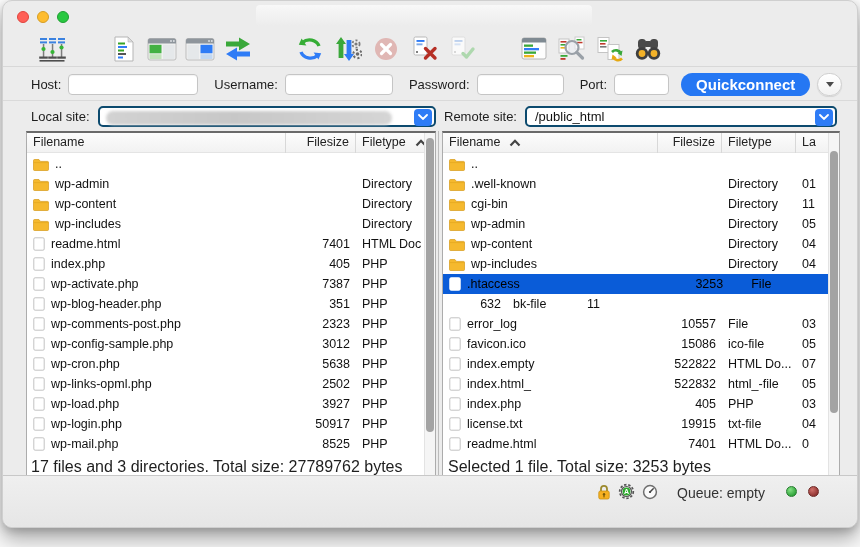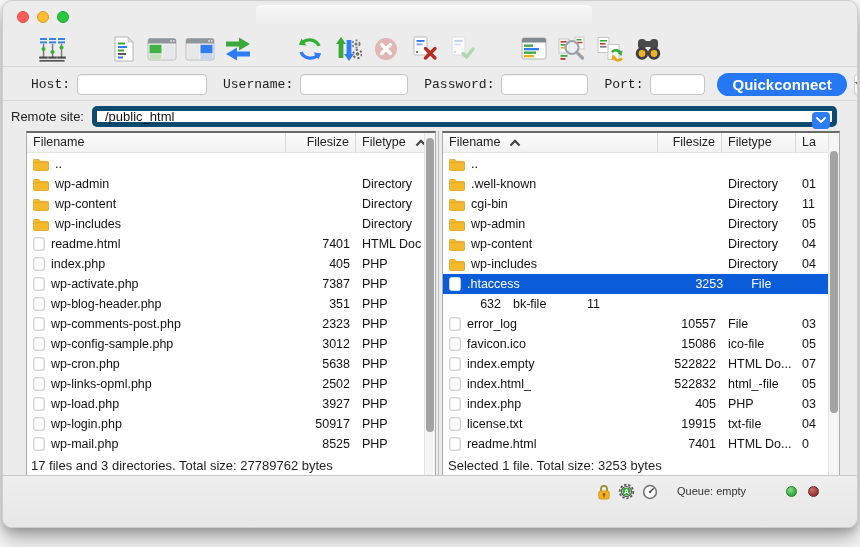--- a/index.html
+++ b/index.html
@@ -25,42 +25,42 @@
   .toolbar { position:absolute; left:0; top:30px; right:0; height:36px;
     display:flex; align-items:center; padding-left:34px; gap:8px;
     border-bottom:1px solid #d8d8d8; }
   .ticon { width:30px; height:30px; display:flex; align-items:center; justify-content:center; border-radius:4px; }
   .tspace { width:26px; height:1px; }
 
   
   .qcbar { position:absolute; left:0; top:67px; right:0; height:33px;
     display:flex; align-items:center; padding-left:28px; font-size:13px; color:#1d1d1d;
     border-bottom:1px solid #dadada; }
-  .qcbar label { margin-right:7px;font-family:Liberation Mono, monospace; }
+  .qcbar label { margin-right:7px; }
   .qcbar input { height:21px; border:1px solid #c5c5c5; border-radius:4px; background:#fff;
     font-size:13px; padding:0 5px; outline:none; box-shadow:inset 0 1px 1px rgba(0,0,0,.05); }
   .in-host { width:130px; margin-right:16px; }
   .in-user { width:108px; margin-right:16px; }
   .in-pass { width:87px;  margin-right:16px; }
   .in-port { width:55px;  margin-right:12px; }
   .qc-btn { height:23px; padding:0 15px; border:none; border-radius:12px; background:#2577f3;
     color:#fff; font-size:15px; font-weight:bold; font-family:"Liberation Sans",sans-serif; }
   .qc-dd { width:25px; height:23px; margin-left:7px; border-radius:12px;
     background:linear-gradient(#ffffff,#f2f2f2); border:1px solid #cfcfcf;
     box-shadow:0 1px 1px rgba(0,0,0,.10); display:flex; align-items:center; justify-content:center; }
   .qc-dd .tri { width:0; height:0; border-left:4px solid transparent; border-right:4px solid transparent;
     border-top:5px solid #4b4b4b; }
 
   
   .sitebar { position:absolute; left:0; top:100px; right:0; height:30px;
     display:flex; align-items:center; font-size:13px; color:#1d1d1d; }
   .site-left  { display:flex; align-items:center; padding-left:28px; width:433px; }
   .site-right { display:flex; align-items:center; padding-left:8px;  flex:1; padding-right:20px; }
   .sitebar .slabel { margin-right:8px; white-space:nowrap; }
-  .combo { flex:1; height:21px; background:#fff; border:5px solid #0c4a6e; border-radius:5px;
+  .combo { flex:1; height:21px; background:#fff; border:2px solid #0c4a6e; border-radius:5px;
     position:relative; display:flex; align-items:center; padding:0 26px 0 8px; }
   .combo-chevron { position:absolute; right:2px; top:1px; width:18px; height:17px; border-radius:4px;
     background:#2e7cf6; display:flex; align-items:center; justify-content:center; }
   .combo-redaction { position:absolute; left:6px; top:3px; right:42px; height:14px; border-radius:7px;
     background:linear-gradient(90deg,#d2d2d2,#c7c7c7 45%,#d5d5d5); filter:blur(1.5px); }
   .combo-text { font-size:13px; color:#111; white-space:nowrap; }
 
   
   .pane { position:absolute; top:130px; height:408px; background:#fff;
     border:1px solid #acacac; border-top:2px solid #6a6a6a; overflow:hidden; }
@@ -71,21 +71,21 @@
   .phead { height:20px; display:flex; align-items:center;
     background:linear-gradient(#fcfcfc,#f2f2f2); border-bottom:1px solid #e4e4e4;
     font-size:12.5px; color:#222; }
   .hcell { height:20px; line-height:19px; padding:0 6px; border-right:1px solid #d8d8d8;
     white-space:nowrap; overflow:hidden; display:flex; align-items:center; }
   .hcell:last-child { border-right:none; flex:1; }
   .sortarrow { margin-left:9px; display:inline-flex; }
 
   .plist { position:absolute; left:0; top:21px; right:0; bottom:0; overflow:hidden; }
   .row { height:20px; display:flex; align-items:center; font-size:12.5px; color:#111; }
-  .row.selected { background:#0a5cd8; color:#ffffff;gap:16px; }
+  .row.selected { background:#0a5cd8; color:#000000;gap:16px; }
   .cell { height:20px; line-height:20px; white-space:nowrap; overflow:hidden; }
   .c-name { display:flex; align-items:center; gap:6px; padding-left:6px; }
   .c-size { text-align:right; padding-right:6px; }
   .c-type { padding-left:6px; }
   .c-mod  { padding-left:6px; flex:1; }
   .ficon { display:inline-flex; flex:0 0 auto; }
 
   
   .pane.local  .w-name { width:259px; } .pane.local  .w-size { width:70px; } .pane.local  .w-type { flex:1; }
   .pane.remote .w-name { width:215px; } .pane.remote .w-size { width:64px; } .pane.remote .w-type { width:74px; }
@@ -93,30 +93,30 @@
   
   .vtrack { position:absolute; right:0; top:0; bottom:12px; width:11px; background:#f5f5f5; border-left:1px solid #e3e3e3; }
   .vthumb { position:absolute; left:1px; width:8px; border-radius:4px; background:#a3a3a3; }
   .pane.local  .vthumb { top:5px;  height:294px; }
   .pane.remote .vthumb { top:18px; height:262px; }
   .hscroll { position:absolute; left:0; right:0; bottom:0; height:12px; background:#f4f4f4; border-top:1px solid #e0e0e0; }
   .hthumb { position:absolute; top:2px; height:8px; border-radius:4px; background:#8d8d8d; }
   .pane.local  .hthumb { left:8px; width:276px; }
   .pane.remote .hthumb { left:9px; width:212px; }
 
-  .pane-status { position:absolute; top:457px; font-size:13px; color:#1e1e1e; white-space:nowrap; }
+  .pane-status { position:absolute; top:457px; font-size:16px; color:#1e1e1e; white-space:nowrap; }
   .pane-status.local  { left:28px; }
   .pane-status.remote { left:445px; }
 
   
   .bottombar { position:absolute; left:0; right:0; bottom:0; height:52px;
     border-top:1px solid #c8c8c8; background:linear-gradient(#efefef,#e6e6e6);
     border-radius:0 0 10px 10px; }
   .queue-icons { position:absolute; left:594px; top:7px; display:flex; align-items:center; gap:7px; }
-  .queue-label { position:absolute; left:674px; top:9px; font-size:11px; color:#333; }
+  .queue-label { position:absolute; left:674px; top:9px; font-size:14px; color:#333; }
   .leds { position:absolute; right:38px; top:10px; display:flex; gap:11px; }
   .led { width:11px; height:11px; border-radius:50%; }
   .led.green { background:radial-gradient(circle at 35% 30%, #84e184, #2fa33a 75%); border:1px solid #277b30; }
   .led.red   { background:radial-gradient(circle at 35% 30%, #d0706a, #8e3230 75%); border:1px solid #6e2a27; }
 </style>
 </head>
 <body>
 
 <div class="window">
 
@@ -302,20 +302,31 @@
     <input class="in-pass" type="password" value="" style="">
     <label>Port:</label>
     <input class="in-port" type="text" value="" style="">
     <button class="qc-btn">Quickconnect</button>
     <div class="qc-dd">
         <span class="tri"></span>
       </div>
   </div>
 
   <div class="sitebar">
+    <div class="site-left">
+      <span class="slabel">Local site:</span>
+      <div class="combo">
+        <div class="combo-redaction"></div>
+        <div class="combo-chevron">
+          <svg width="10" height="6" viewBox="0 0 10 6">
+              <path d="M1 1 L5 5 L9 1" stroke="#ffffff" stroke-width="1.8" fill="none" stroke-linecap="round"></path>
+            </svg>
+        </div>
+      </div>
+    </div>
     <div class="site-right">
       <span class="slabel">Remote site:</span>
       <div class="combo">
         <span class="combo-text">/public_html</span>
         <div class="combo-chevron">
           <svg width="10" height="6" viewBox="0 0 10 6">
               <path d="M1 1 L5 5 L9 1" stroke="#ffffff" stroke-width="1.8" fill="none" stroke-linecap="round"></path>
             </svg>
         </div>
       </div>

